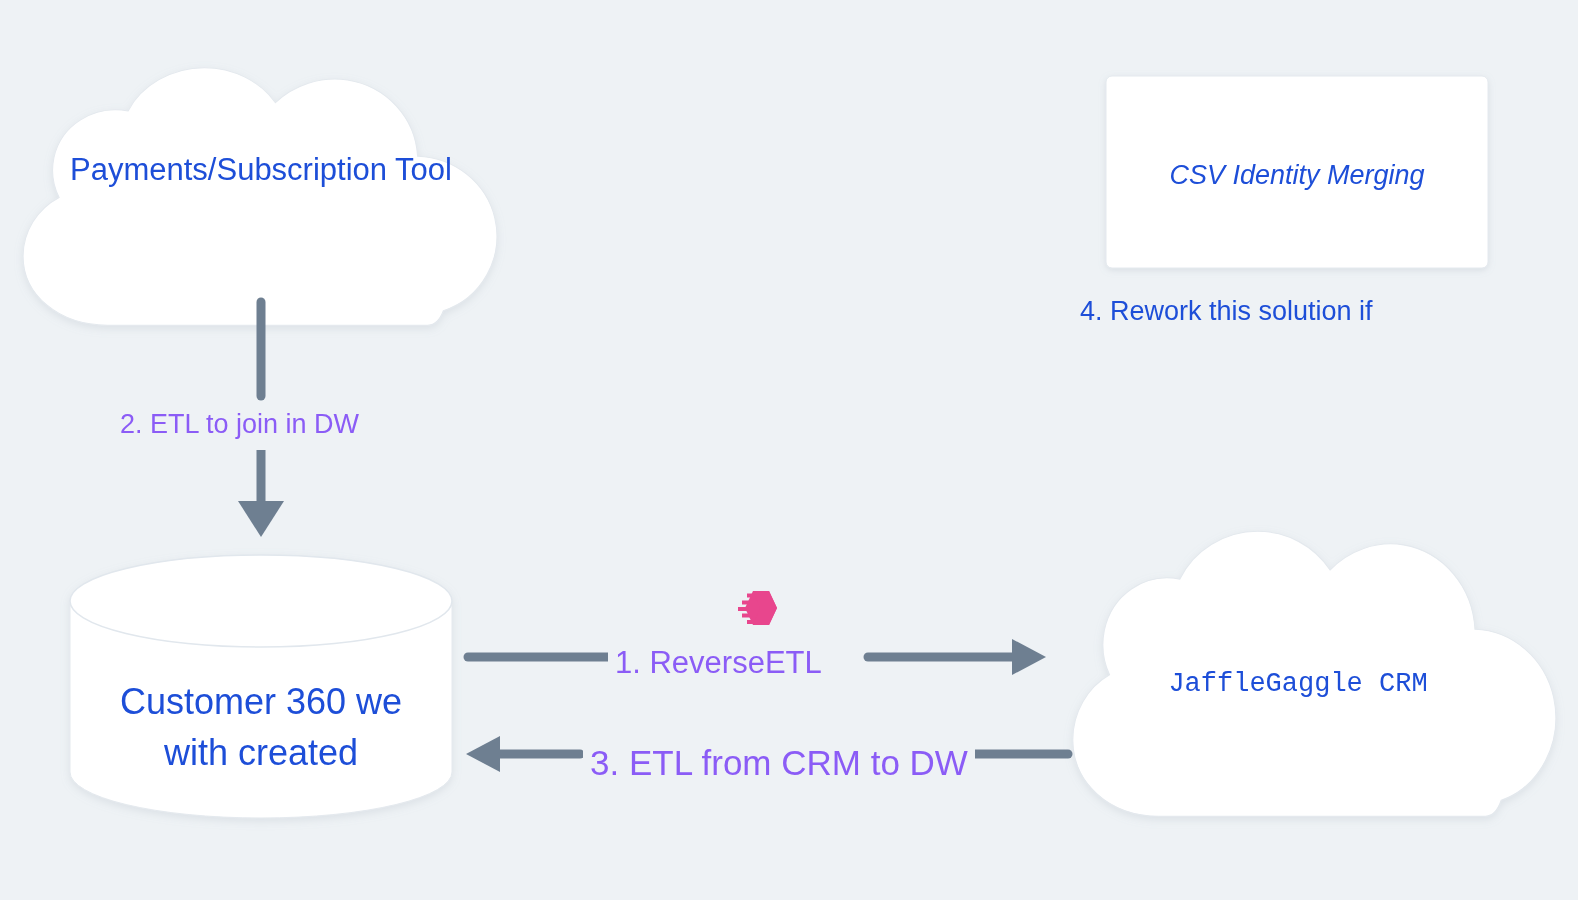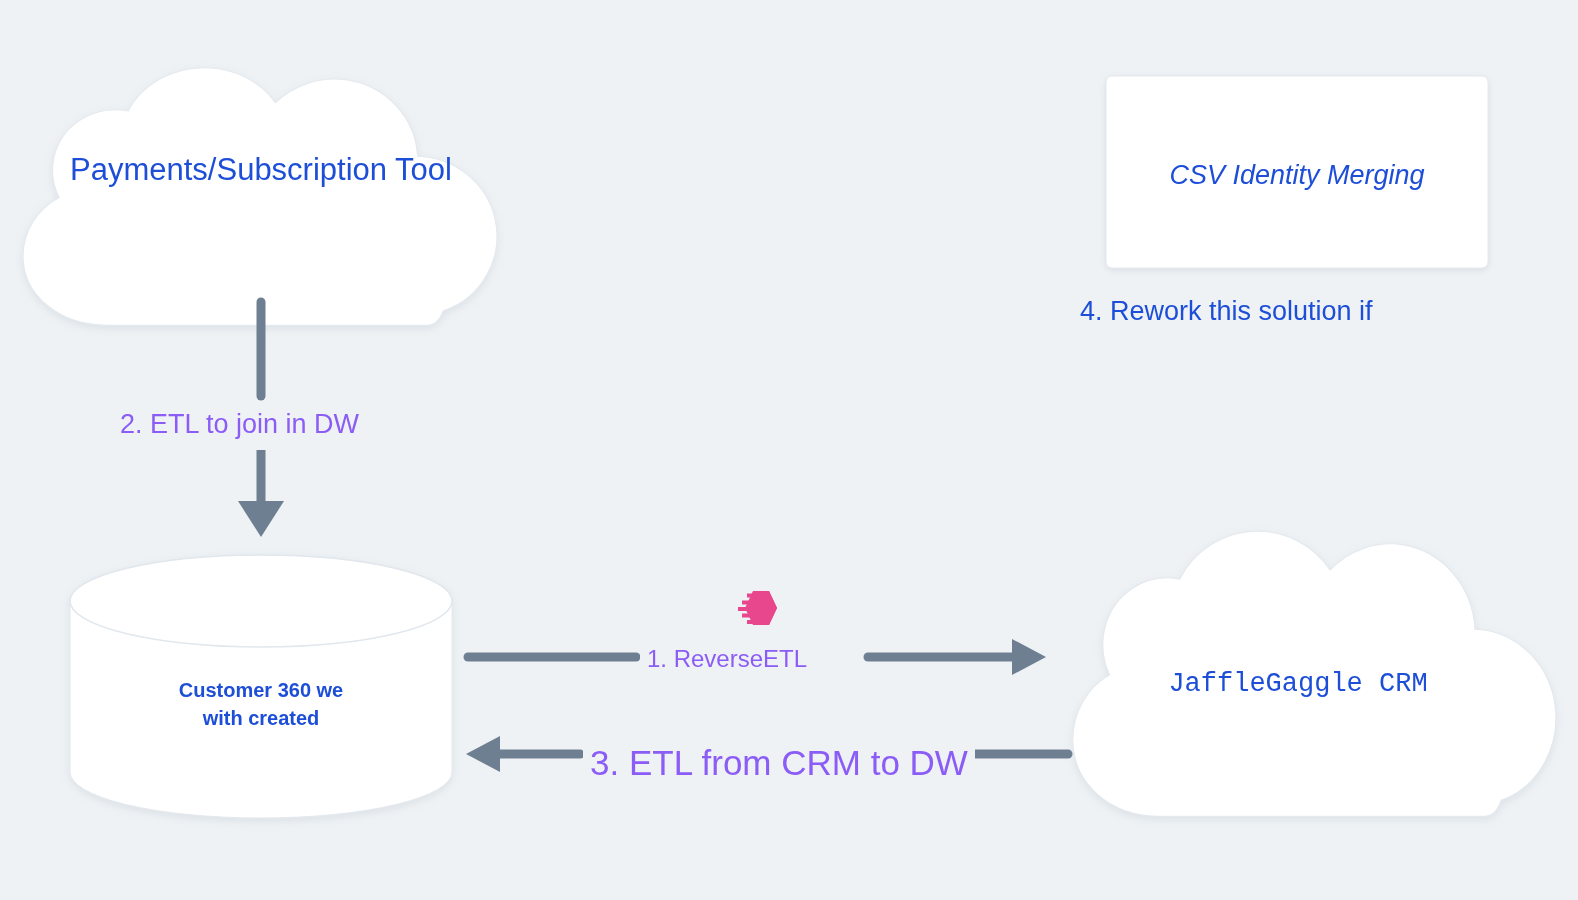--- a/index.html
+++ b/index.html
@@ -56,41 +56,40 @@
     left: 1080px; top: 292px;
     width: 430px;
     font-size: 27px;
     text-align: left;
     line-height: 1.45;
   }
   
   #lbl-cylinder {
     left: 70px; top: 676px;
     width: 382px;
-    font-size: 20px;
+    font-size: 36px;
     line-height: 1.42;
-    font-weight: bold;
   }
   
   #lbl-crm {
     left: 1064px; top: 667px;
     width: 468px;
     font-size: 27px;
     font-family: Liberation Mono, monospace;
   }
 
   
   #lbl-edge2 {
     left: 112px; top: 405px;
     font-size: 27px;
     padding: 2px 8px;
   }
   #lbl-edge1 {
-    left: 640px; top: 641px;
-    font-size: 24px;
+    left: 608px; top: 641px;
+    font-size: 31px;
     padding: 2px 7px;
   }
   #lbl-edge3 {
     left: 583px; top: 738px;
     font-size: 35px;
     padding: 2px 7px;
   }
 
   
   #ht-icon {

